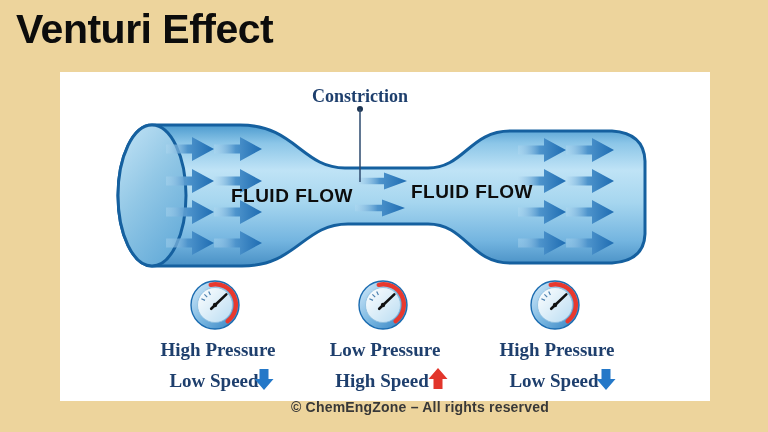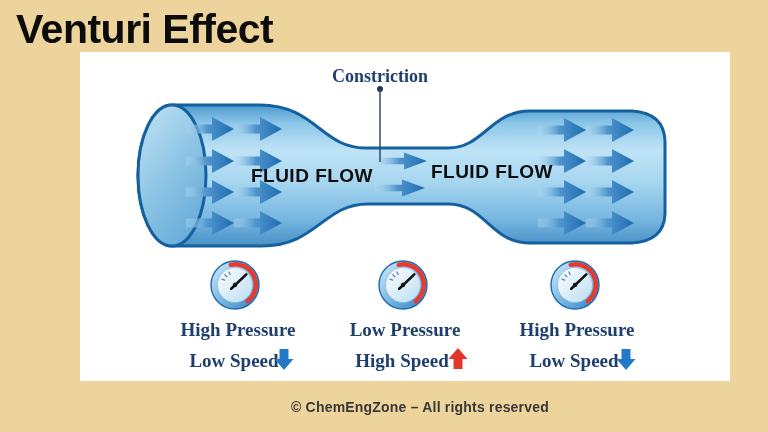--- a/index.html
+++ b/index.html
@@ -6,23 +6,22 @@
   .page{
     position:relative;width:768px;height:432px;overflow:hidden;
     background:#edd49c;
     font-family:"Liberation Sans",sans-serif;
   }
   .title{
     position:absolute;top:6px;left:16px;width:768px;text-align:left;
     font-size:41px;font-weight:bold;letter-spacing:-0.5px;color:#0c0c0c;
   }
   .panel{
-    position:absolute;left:60px;top:52px;width:650px;height:329px;
+    position:absolute;left:60px;top:72px;width:650px;height:329px;
     background:#ffffff;
-    margin-left:20px;
   }
   .panel svg{position:absolute;left:0;top:0;}
   .footer{
     position:absolute;top:399px;left:0;width:768px;text-align:center;
     font-size:14px;font-weight:bold;color:#383838;letter-spacing:0.2px;margin-left:36px;
   }
   text{user-select:none;}
   .serif-label{font-family:"Liberation Serif",serif;font-weight:bold;fill:#1e3f6d;}
   .flow-label{font-family:"Liberation Sans",sans-serif;font-weight:bold;fill:#0d0d0d;letter-spacing:0.5px;}
 </style>

